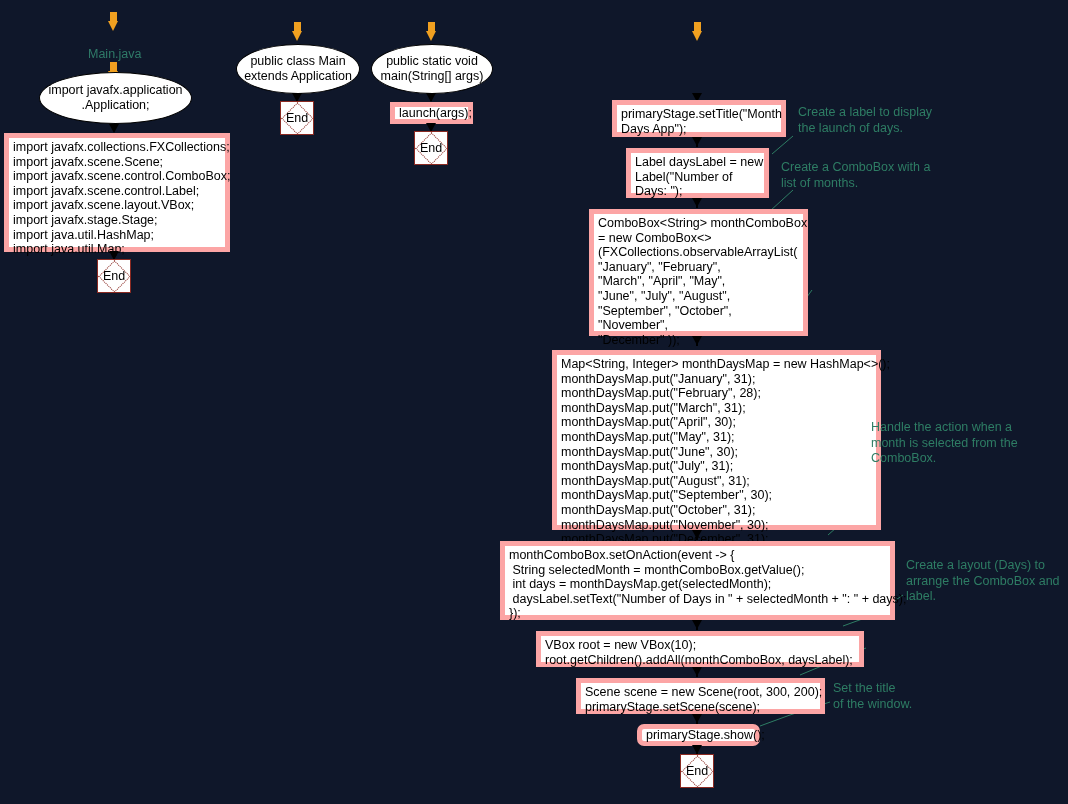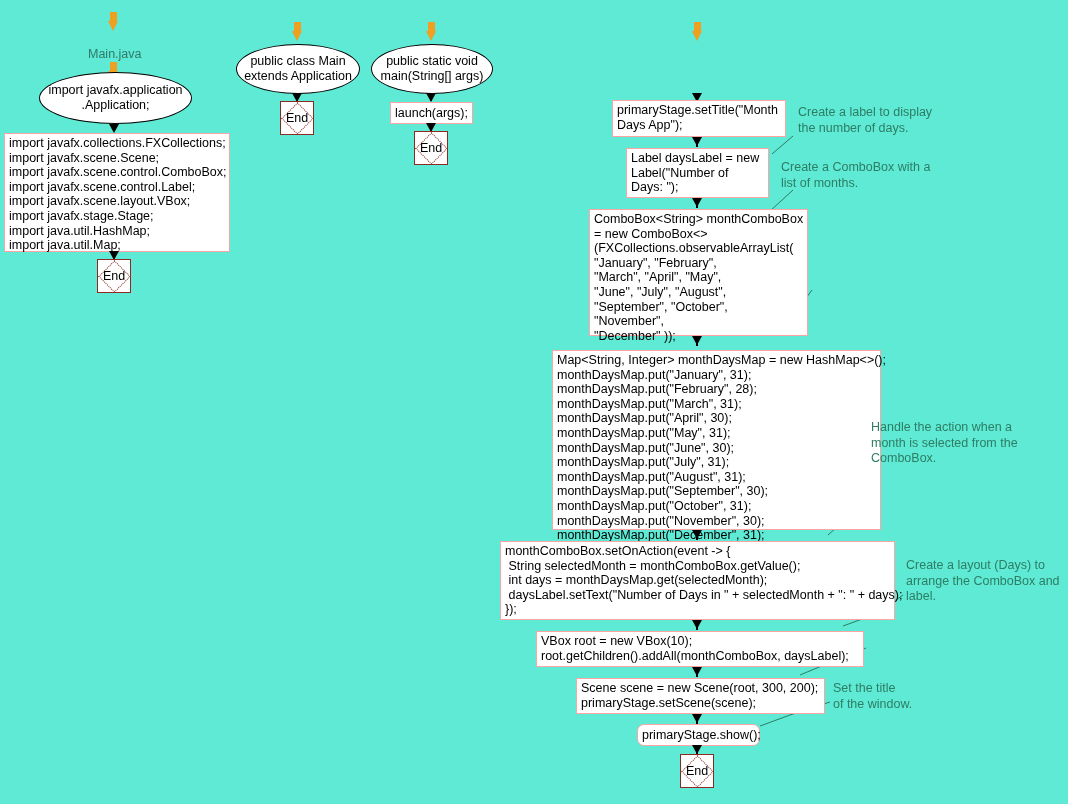--- a/index.html
+++ b/index.html
@@ -7,28 +7,28 @@
     padding: 0;
     background: #ffffff;
   }
   body {
     font-family: "Liberation Sans", sans-serif;
   }
   #canvas {
     position: relative;
     width: 1068px;
     height: 804px;
-    background: #5eead4;
+    background: #0f172a;
     overflow: hidden;
   }
 
   
   .pbox {
     position: absolute;
-    border: 1px solid #fca5a5;
+    border: 5px solid #fca5a5;
     background: #ffffff;
     box-sizing: border-box;
     font-size: 12.5px;
     line-height: 14.6px;
     color: #000000;
     padding: 2px 3px 2px 4px;
     white-space: pre;
     font-family: "Liberation Sans", sans-serif;
   }
 
@@ -302,21 +302,21 @@
 
   <div class="vline" style="left:696px; top:746px; height:8px;"></div>
   <div class="arrowhead" style="left:692px; top:745px;"></div>
 
   <div class="endnode" style="left:680px; top:754px;">
     <div class="diamond"></div>
     <div class="endlabel">End</div>
   </div>
 
   <div class="note" style="left:798px; top:105px;">Create a label to display
-the number of days.</div>
+the launch of days.</div>
 
   <div class="note" style="left:781px; top:160px;">Create a ComboBox with a
 list of months.</div>
 
 
   <div class="note" style="left:871px; top:420px;">Handle the action when a
 month is selected from the
 ComboBox.</div>
 
   <div class="note" style="left:906px; top:558px;">Create a layout (Days) to

